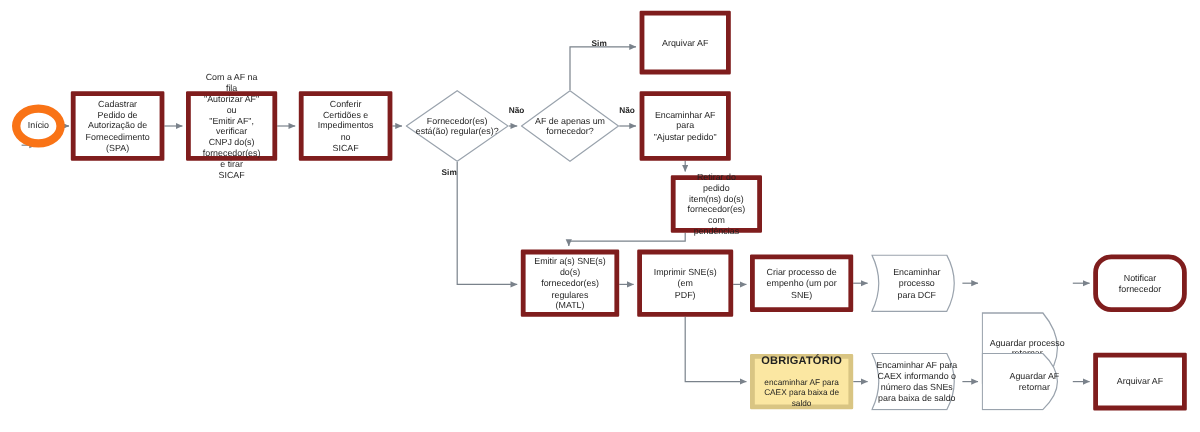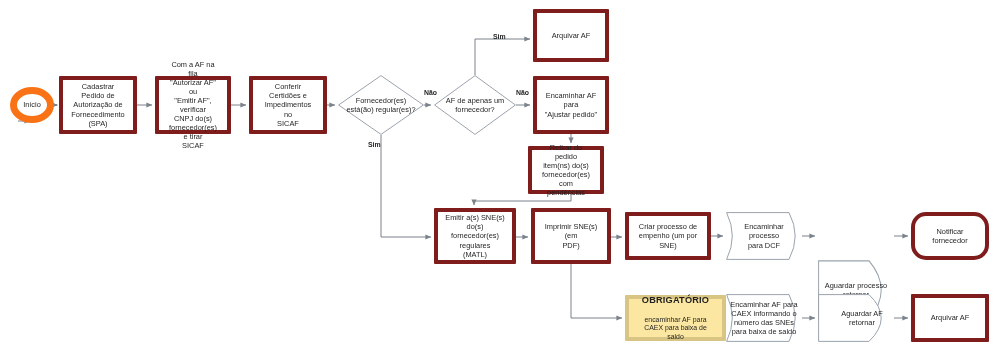--- a/index.html
+++ b/index.html
@@ -195,21 +195,21 @@
 
   <div class="node rect" style="left:533px; top:9px; width:76px; height:53px;">
     <span class="txt">Arquivar AF</span>
   </div>
 
   <div class="node rect" style="left:533px; top:76px; width:76px; height:58px;">
     <span class="txt">Encaminhar AF para
 "Ajustar pedido"</span>
   </div>
 
-  <div class="node rect" style="left:528px; top:146px; width:76px; height:48px;">
+  <div class="node rect" style="left:559px; top:146px; width:76px; height:48px;">
     <span class="txt">Retirar do pedido
 item(ns) do(s)
 fornecedor(es) com
 pendências</span>
   </div>
 
   <div class="node rect" style="left:434px; top:208px; width:82px; height:56px;">
     <span class="txt">Emitir a(s) SNE(s) do(s)
 fornecedor(es)
 regulares
@@ -239,21 +239,21 @@
       <path d="M0.6,0.6 L51,0.6 Q75.4,24 51,47.4 L0.6,47.4 Z" fill="#ffffff" stroke="#9aa3ad" stroke-width="1"></path>
     </svg>
     <span class="txt">Aguardar processo
 retornar</span>
   </div>
 
   <div class="node rect" style="left:911px; top:212px; width:78px; height:48px;border-radius:15px;">
     <span class="txt">Notificar fornecedor</span>
   </div>
 
-  <div class="node rect highlight" style="left:625px; top:295px; width:101px; height:46px;">
+  <div class="node rect highlight" style="left:625px; top:295px; width:86px; height:46px;">
     <span class="txt">
       <span class="strong">OBRIGATÓRIO</span>
       <span class="sub">encaminhar AF para
 CAEX para baixa de saldo</span>
     </span>
   </div>
 
   <div class="node shaped" style="left:726px; top:294px; width:76px; height:48px;">
     <svg class="shape-svg" viewBox="0 0 76 48" preserveAspectRatio="none">
       <path d="M0.6,0.6 L63,0.6 Q75.4,24 63,47.4 L0.6,47.4 Q12,24 0.6,0.6 Z" fill="#ffffff" stroke="#9aa3ad" stroke-width="1"></path>

